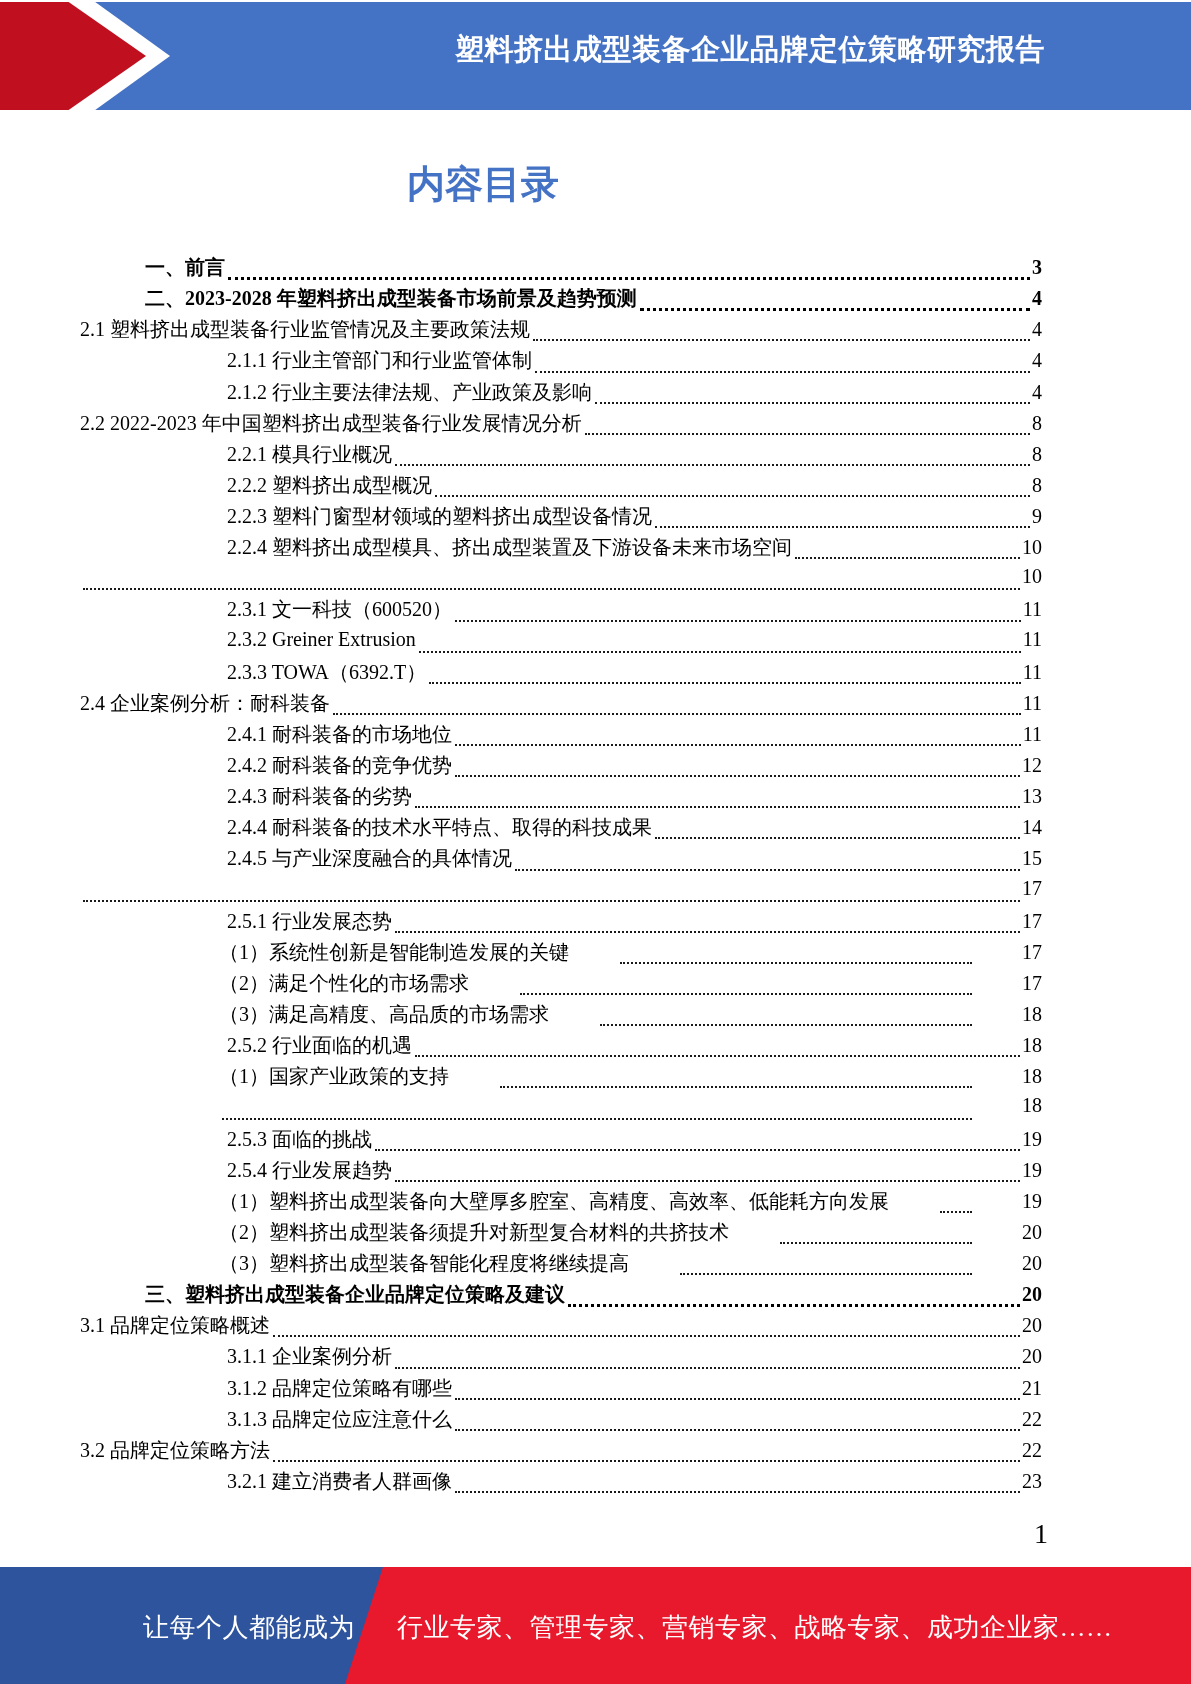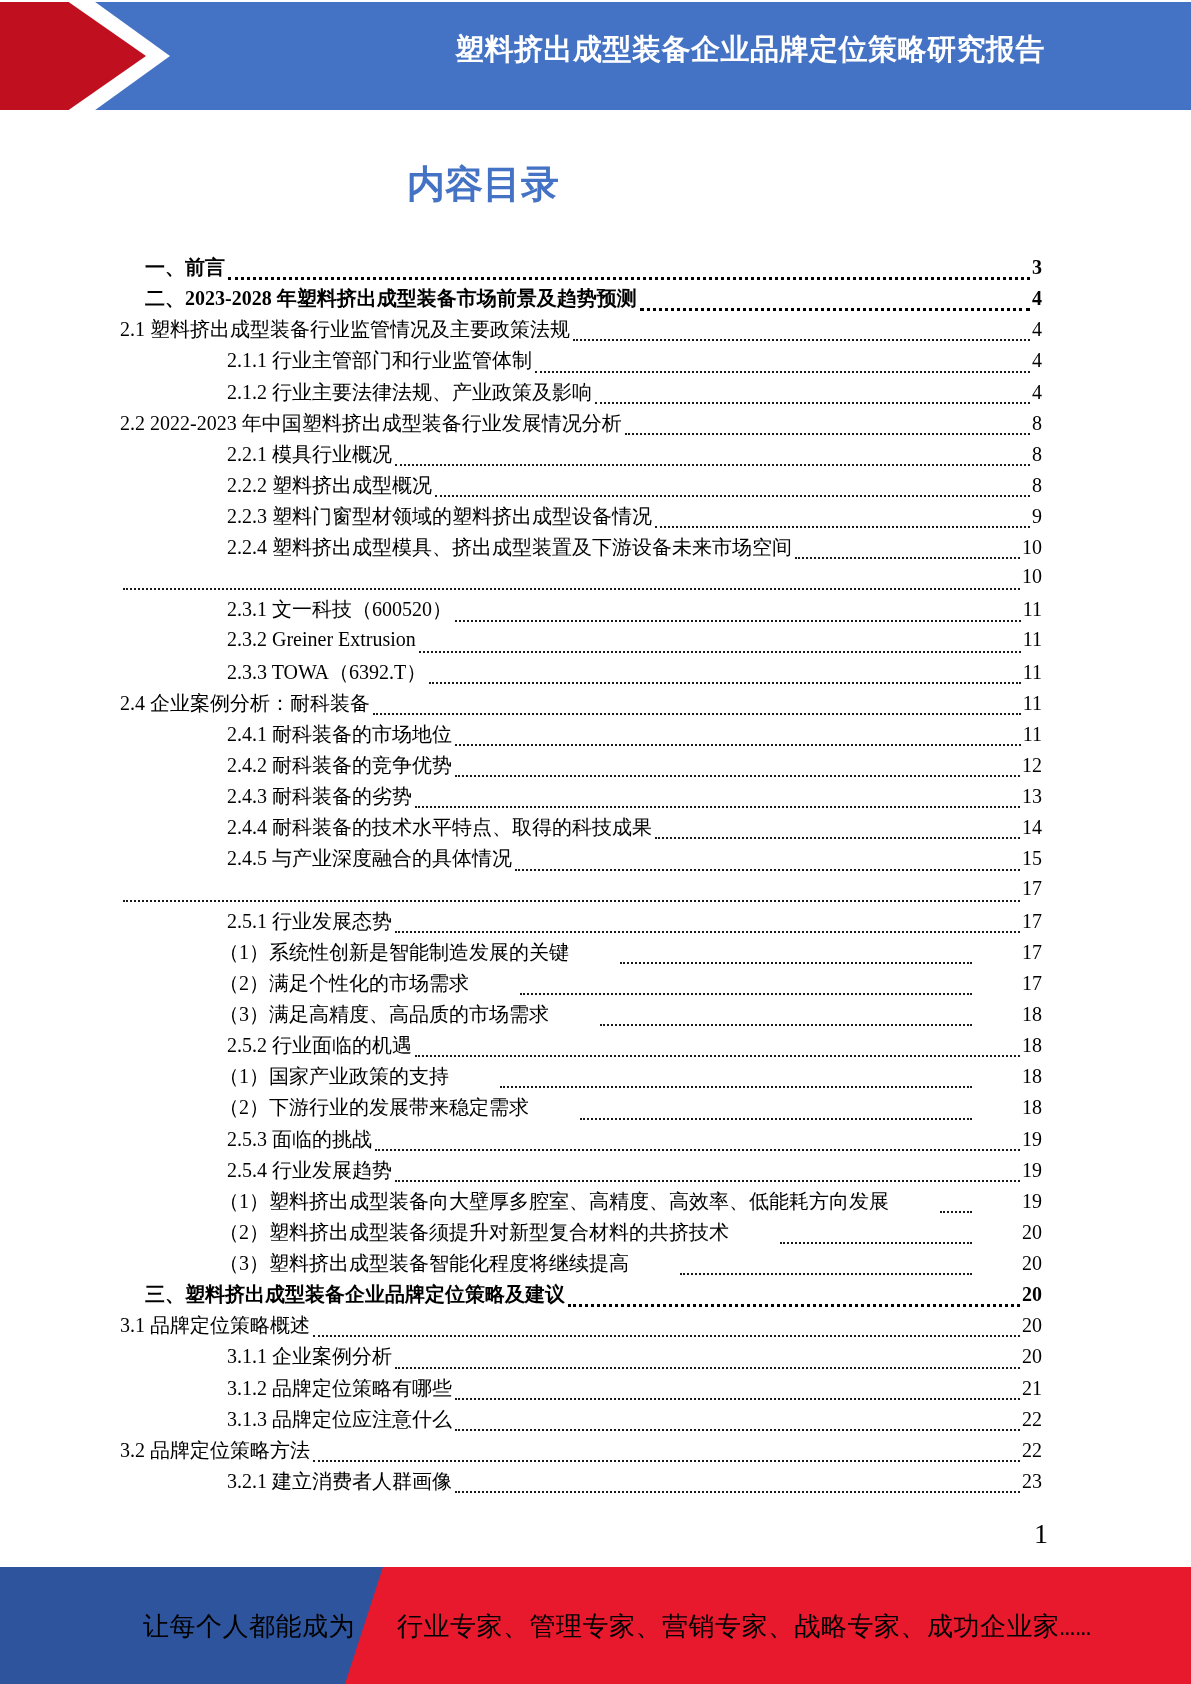--- a/index.html
+++ b/index.html
@@ -38,21 +38,21 @@
   
   .toc{
     position:absolute;left:0;top:254px;width:1191px;
     font-size:20px;
   }
   .toc-row{
     display:flex;align-items:baseline;height:31.13px;
     padding-right:149px;white-space:nowrap;
   }
   .toc-row.lv1{padding-left:145px;}
-  .toc-row.lv2{padding-left:120px;}
+  .toc-row.lv2{padding-left:80px;}
   .toc-row.lv3{padding-left:227px;}
   .toc-row.lv4{padding-left:219px;gap:48px;}
   .toc-row.bold{font-weight:bold;}
   .toc-label{flex:0 0 auto;}
   .toc-dots{
     flex:1 1 auto;align-self:flex-end;
     border-bottom:2px dotted #1a1a1a;
     margin:0 2px 6px 3px;min-width:10px;
   }
   .toc-row.bold .toc-dots{border-bottom:3px dotted #000;margin-bottom:5px;}
@@ -66,22 +66,22 @@
   .footer-band{
     position:absolute;left:0;top:1567px;width:1191px;height:117px;
     background:var(--footer-red,#E8192D);
   }
   .footer-blue{
     position:absolute;left:0;top:0;width:400px;height:117px;
     background:var(--footer-blue,#2E549E);
     clip-path:polygon(0 0,383px 0,345px 100%,0 100%);
   }
   .footer-text{
-    position:absolute;color:#000000;font-size:26px;line-height:30px;top:46px;
-    font-family:Liberation Mono, monospace;white-space:nowrap;
+    position:absolute;color:#ffffff;font-size:26px;line-height:30px;top:46px;
+    font-family:Liberation Serif, serif;white-space:nowrap;
   }
   .footer-left{left:143px;letter-spacing:0.5px;}
   .footer-right{left:397px;letter-spacing:0.5px;}
 </style>
 </head>
 <body>
 
 <div class="header-band">
   <div class="chevron-white"></div>
   <div class="chevron-red"></div>
@@ -218,21 +218,20 @@
     <span class="toc-label">2.5.2 行业面临的机遇</span>
     <span class="toc-dots"></span>
     <span class="toc-page">18</span>
   </div>
     <div class="toc-row lv4">
     <span class="toc-label">（1）国家产业政策的支持</span>
     <span class="toc-dots"></span>
     <span class="toc-page">18</span>
   </div>
     <div class="toc-row lv4">
-    <span class="toc-label">（2）下游行业的发展带来稳定需求</span>
     <span class="toc-dots"></span>
     <span class="toc-page">18</span>
   </div>
     <div class="toc-row lv3">
     <span class="toc-label">2.5.3 面临的挑战</span>
     <span class="toc-dots"></span>
     <span class="toc-page">19</span>
   </div>
     <div class="toc-row lv3">
     <span class="toc-label">2.5.4 行业发展趋势</span>

